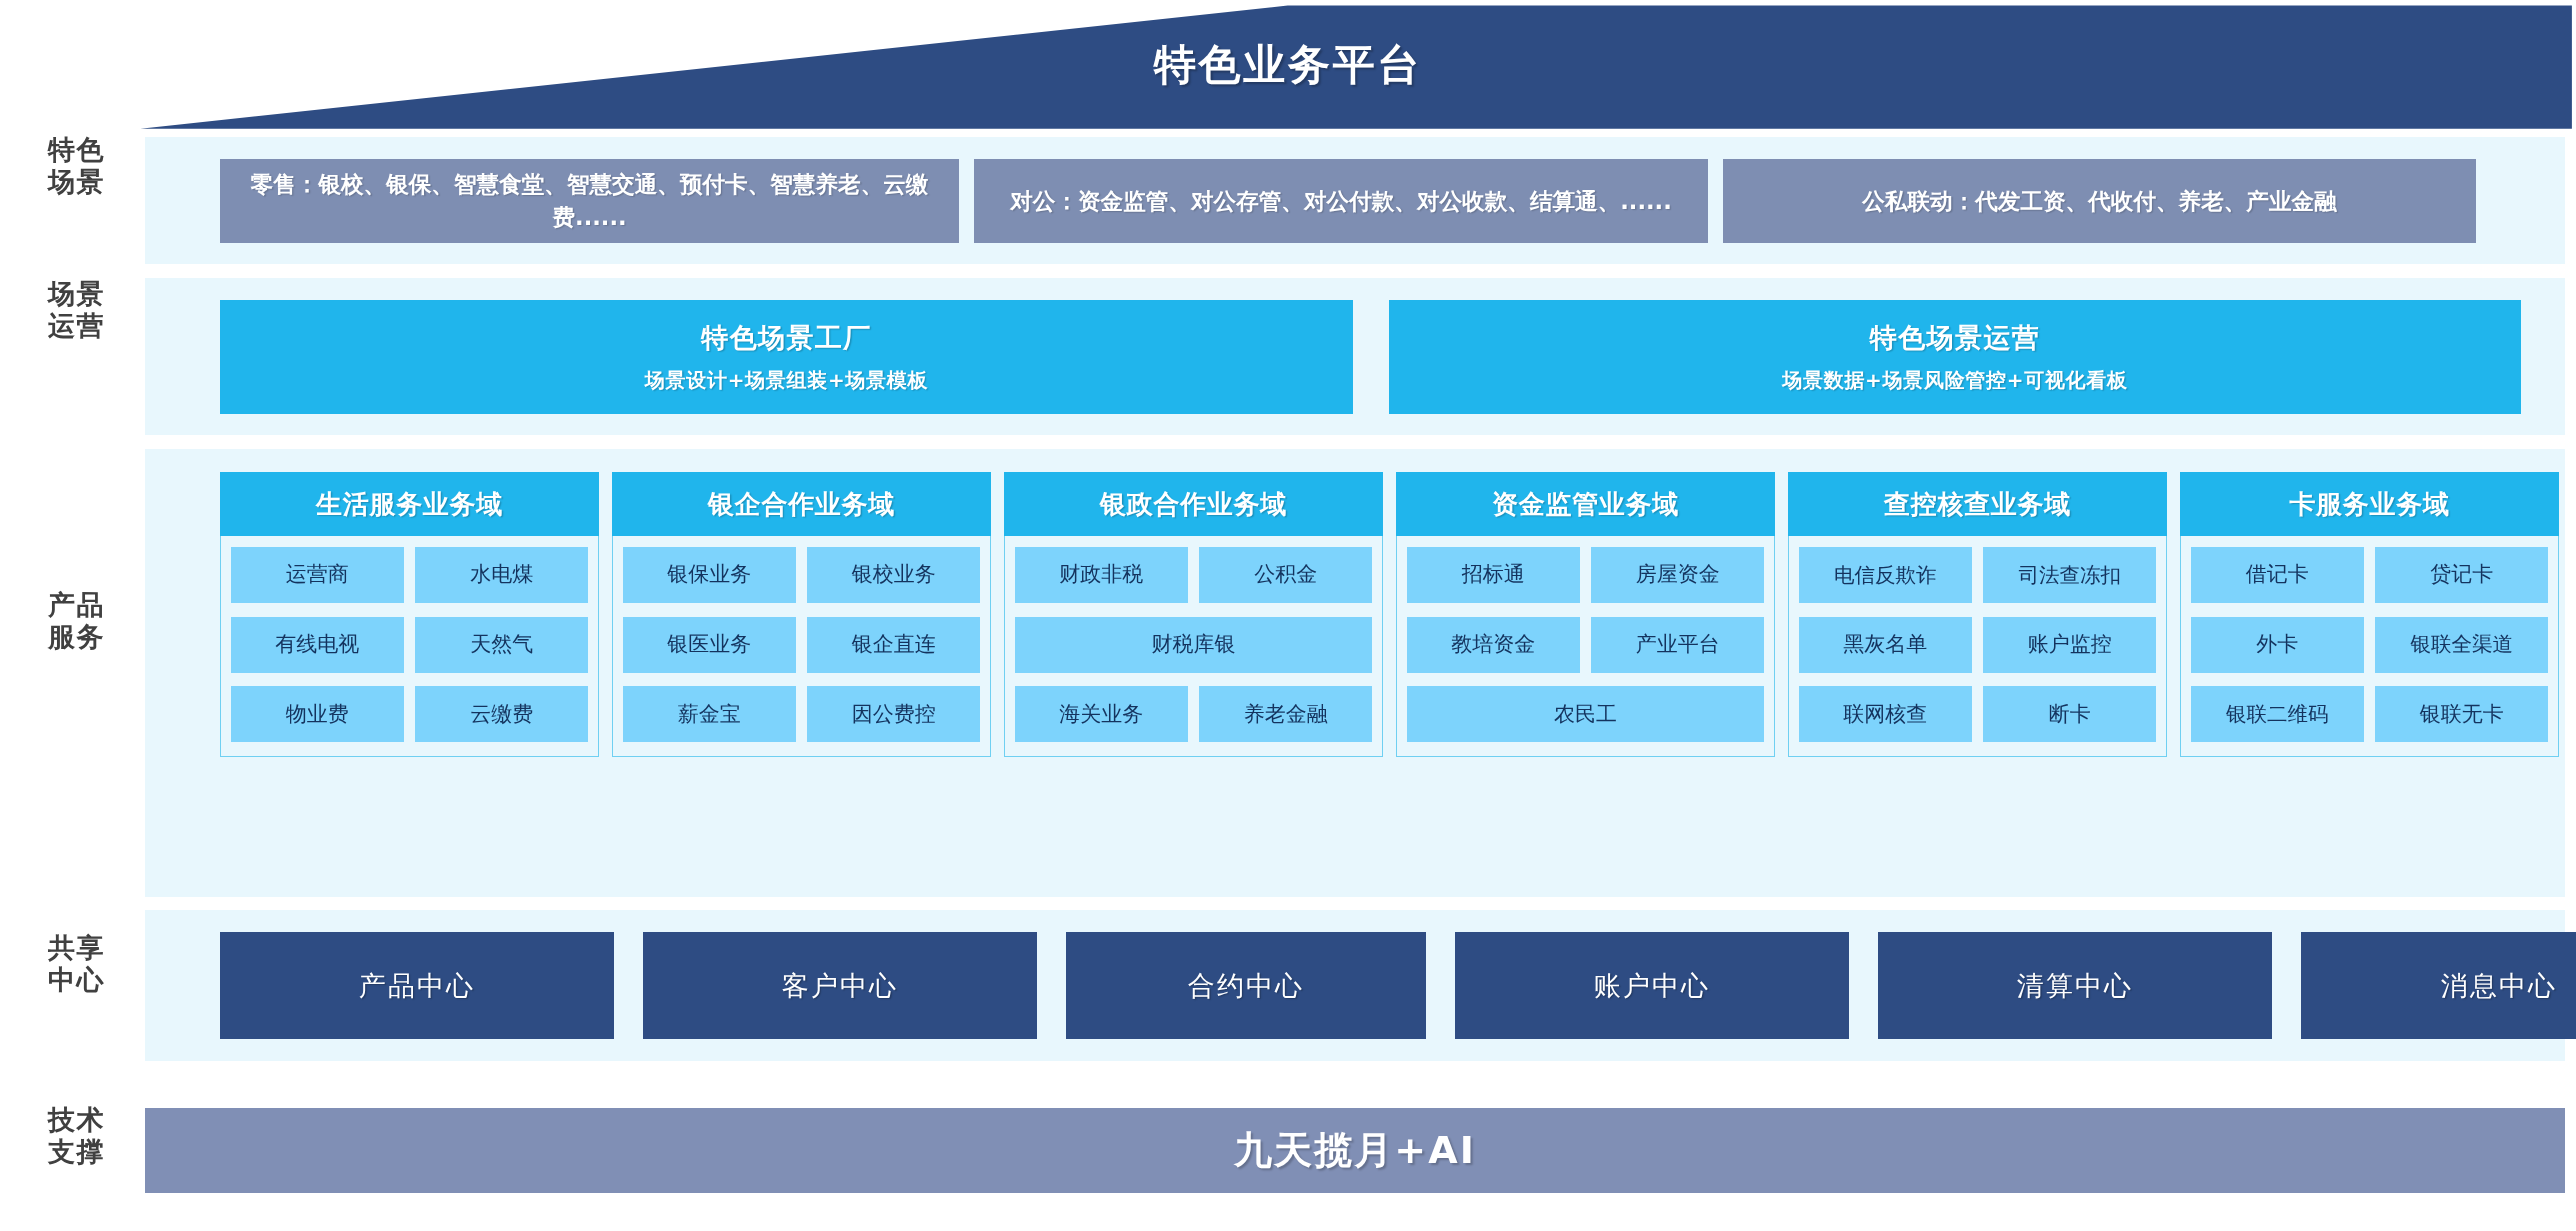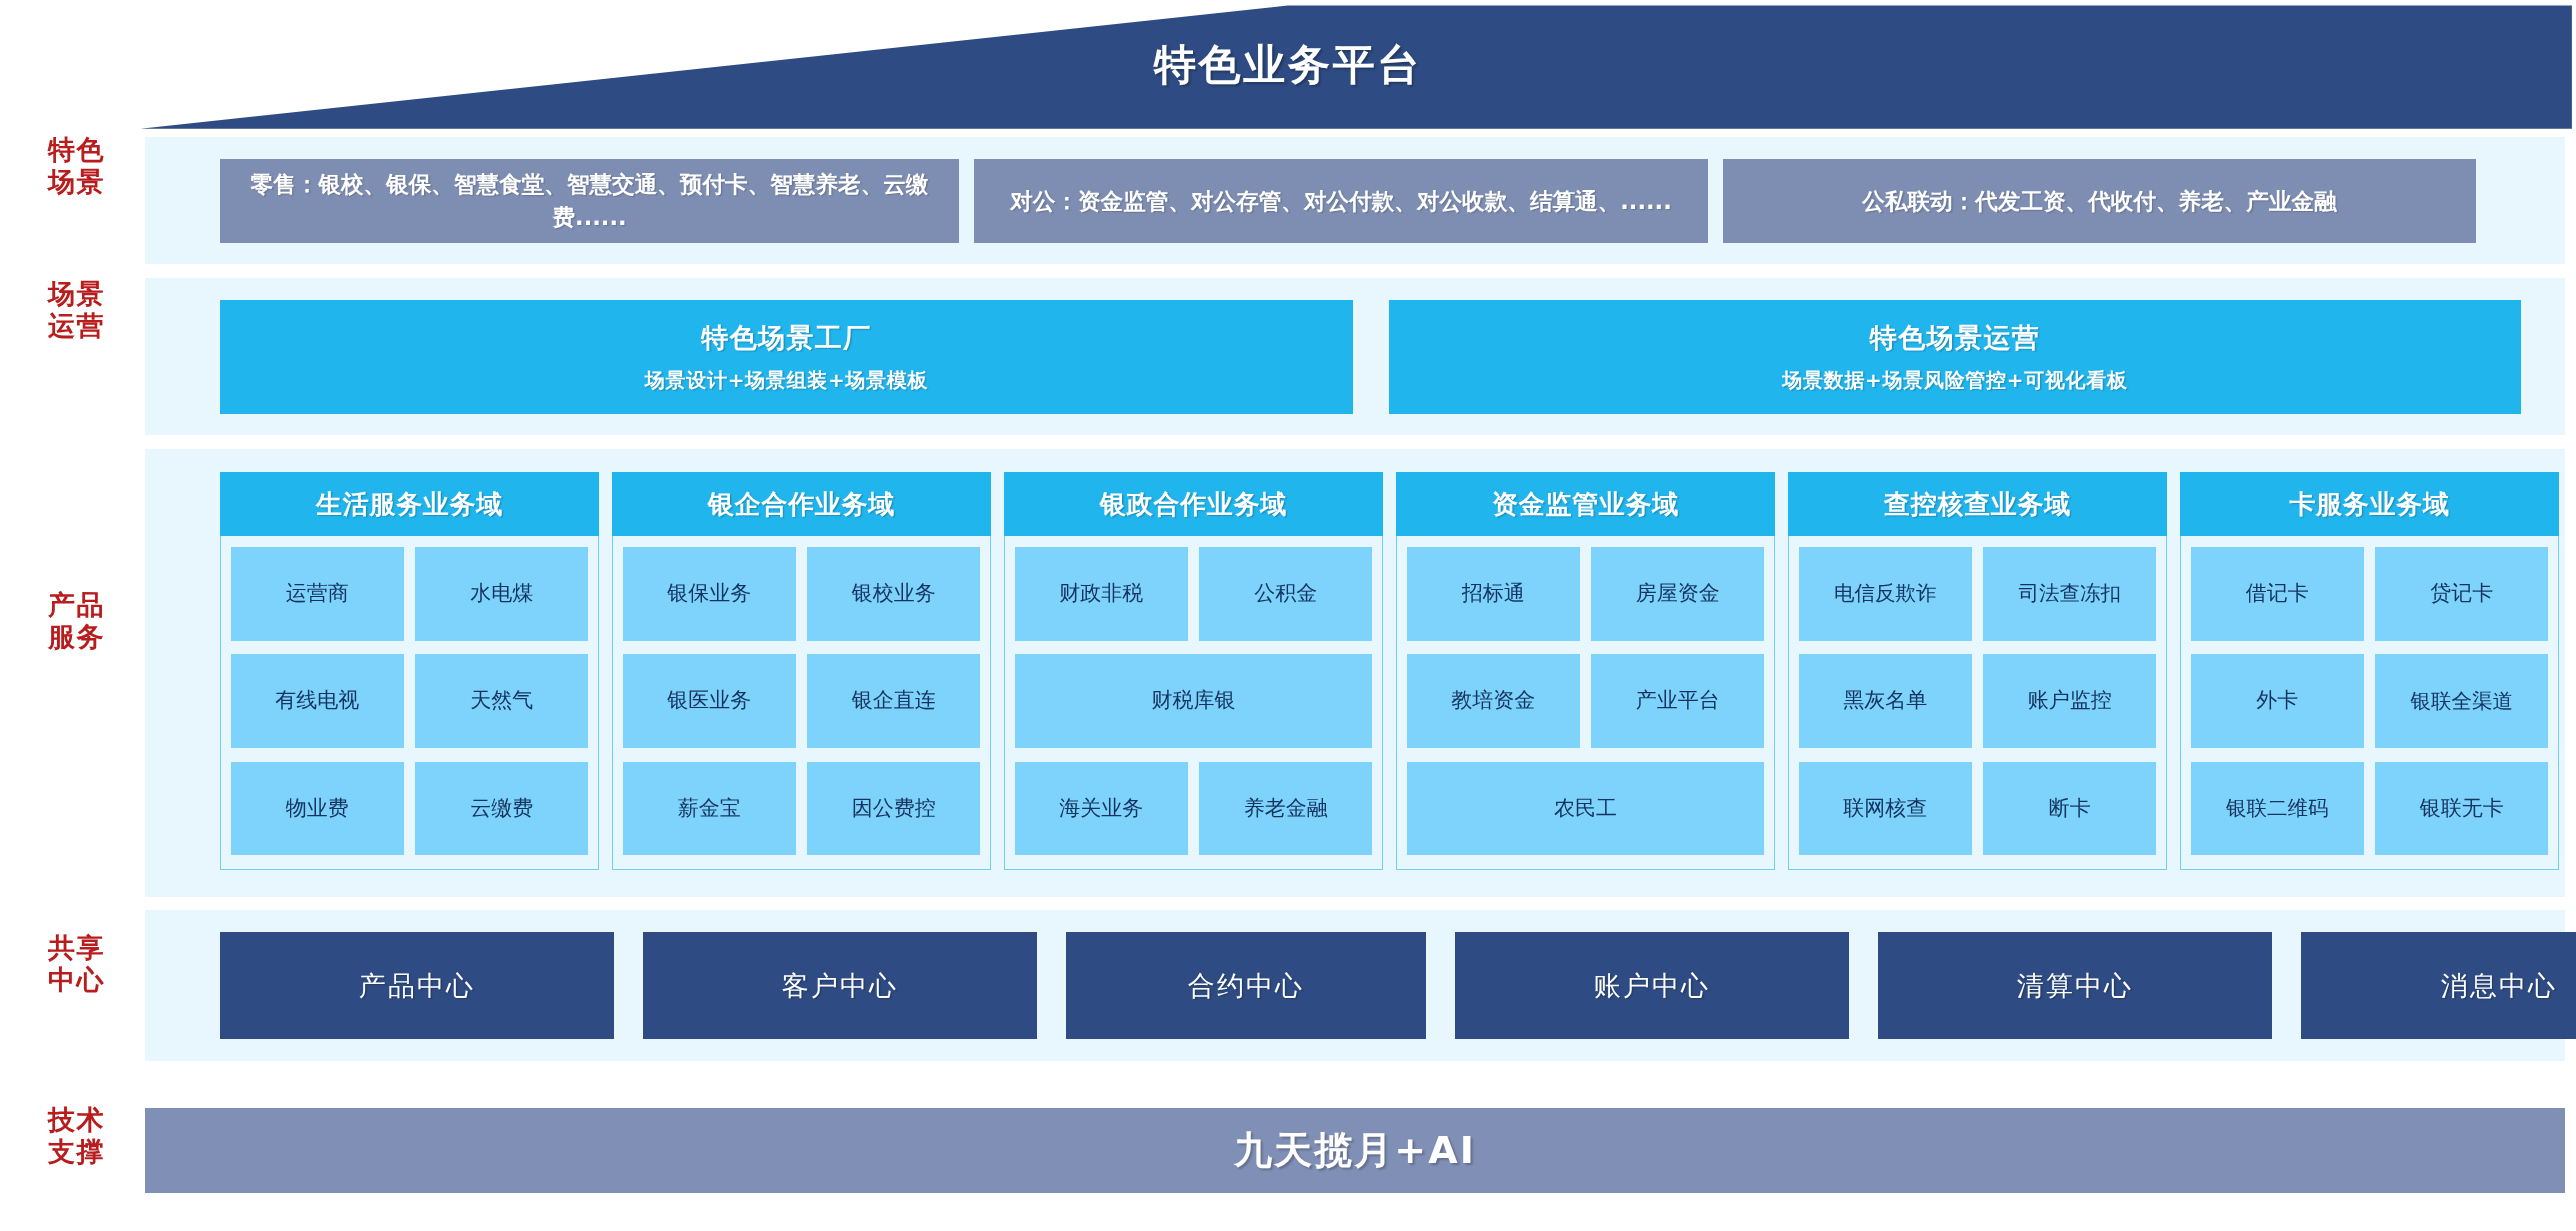--- a/index.html
+++ b/index.html
@@ -17,21 +17,21 @@
   .roof-title {
     position: absolute; left: 0; top: 37px; width: 2576px;
     text-align: center; color: #ffffff;
     font-size: 42px; font-weight: bold; letter-spacing: 2.7px;
     text-shadow: 2.1px 2.1px 2.1px rgba(0,0,0,0.25);
   }
 
   
   .side-label {
     position: absolute; left: 16.4px; width: 120px;
-    text-align: center; color: #b91c1c;
+    text-align: center; color: #404040;
     font-size: 27px; font-weight: bold; line-height: 1.18;
     letter-spacing: 1.4px;
   }
 
   
   .band {
     position: absolute; left: 145px; width: 2420px;
     background: #E8F7FD;
   }
 
@@ -167,21 +167,21 @@
       <div class="ops-title">特色场景工厂</div>
       <div class="ops-sub">场景设计+场景组装+场景模板</div>
     </div>
     <div class="ops-box" style="width:1132px;">
       <div class="ops-title">特色场景运营</div>
       <div class="ops-sub">场景数据+场景风险管控+可视化看板</div>
     </div>
   </div>
 
   <div class="band" style="top:449px; height:448px;"></div>
-  <div class="dom-row" id="dom-row" style="left:220px; top:472px; height:398px;">
+  <div class="dom-row" id="dom-row" style="left:220px; top:472px; height:285px;">
       <div class="dom-col">
         <div class="dom-head">生活服务业务域</div>
         <div class="dom-body">
           <div class="dom-grid">
             <div class="dom-pairrow">
               <div class="dom-cell">
                 <div>运营商</div>
               </div>
               <div class="dom-cell">
                 <div>水电煤</div>

